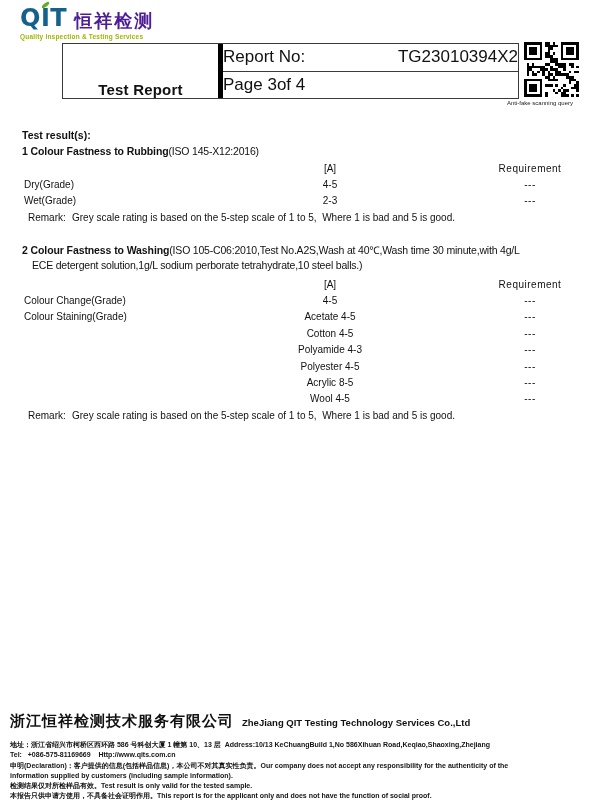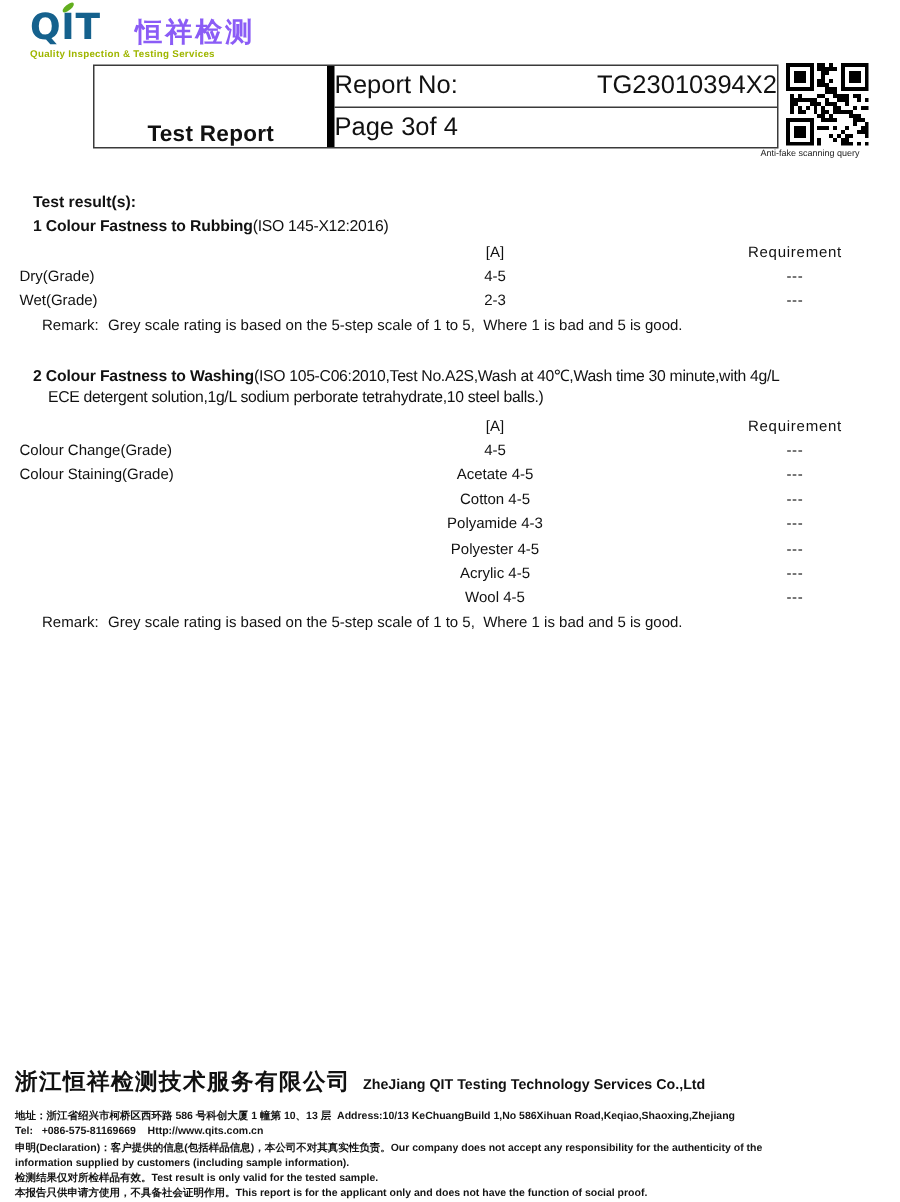--- a/index.html
+++ b/index.html
@@ -11,21 +11,21 @@
     position:relative;
     overflow:hidden;
   }
   
   .logo { position:absolute; left:20px; top:7px; }
   .logo-row { display:flex; align-items:flex-end; gap:7px; }
   .logo-qit { font-family:"DejaVu Sans", sans-serif; font-size:24px; font-weight:bold;
               color:#15618d; line-height:0.95; letter-spacing:0.5px; position:relative; }
   .logo-leaf { position:absolute; left:21px; top:-4px; width:9px; height:4px;
                background:#62ae1e; border-radius:70% 30% 70% 30%; transform:rotate(-28deg); }
-  .logo-cn { font-size:18px; font-weight:bold; color:#8b5cf6; line-height:1; letter-spacing:2px;margin-left:16px; }
+  .logo-cn { font-size:18px; font-weight:bold; color:#4c1d95; line-height:1; letter-spacing:2px; }
   .logo-tagline { font-size:6.5px; font-weight:bold; color:#9fb600; margin-top:3px; letter-spacing:0.2px; }
   
   .report-table { position:absolute; left:62px; top:43px; width:457px; height:56px;
                   border:1px solid #3a3a3a; display:flex; background:#fff; }
   .rt-left { width:160px; border-right:5px solid #000000; display:flex; align-items:flex-end; justify-content:center; }
   .rt-title { font-size:15px; font-weight:bold; letter-spacing:0.2px; }
   .rt-right { flex:1; display:flex; flex-direction:column; }
   .rt-cell { flex:1; display:flex; align-items:center; justify-content:space-between; font-size:17px; gap:6px; }
   .rt-cell.top { border-bottom:1px solid #3a3a3a; }
   
@@ -37,21 +37,21 @@
   .h-results { position:absolute; left:22px; top:129px; font-weight:bold; font-size:10.5px; }
   .sec-title { position:absolute; font-size:10.5px; white-space:nowrap; letter-spacing:-0.2px; }
   .sec-title b { letter-spacing:-0.1px; }
   .sec1-title { left:22px; top:145px; }
   .sec2-title1 { left:22px; top:243px; }
   .sec2-title2 { left:32px; top:259px; }
   .rows { position:absolute; left:0; width:600px; font-size:10px; }
   .rows-s1 { top:160px; }
   .rows-s2 { top:276px; }
   .row { height:16.4px; display:flex; align-items:center; }
-  .c-label { width:230px; padding-left:13px; white-space:nowrap; }
+  .c-label { width:230px; padding-left:24px; white-space:nowrap; }
   .c-val { width:200px; text-align:center; }
   .c-req { width:140px; margin-left:30px; text-align:center; letter-spacing:0.5px; }
   .remark { height:16.4px; display:flex; align-items:center; }
   .remark-label { width:72px; padding-left:28px; }
   .remark-text { white-space:pre-wrap; }
   
   .footer { position:absolute; left:10px; top:712px; width:584px; }
   .f-company { display:flex; align-items:baseline; gap:8px; white-space:nowrap; }
   .f-cn { font-size:15px; font-weight:bold; font-family:"DejaVu Serif", serif; letter-spacing:1px; }
   .f-en { font-size:9.5px; font-weight:bold; }
@@ -281,21 +281,21 @@
     <div class="c-val">Polyamide 4-3</div>
     <div class="c-req">---</div>
   </div>
   <div class="row">
     <div class="c-label"></div>
     <div class="c-val">Polyester 4-5</div>
     <div class="c-req">---</div>
   </div>
   <div class="row">
     <div class="c-label"></div>
-    <div class="c-val">Acrylic 4-5</div>
+    <div class="c-val">Acrylic 8-5</div>
     <div class="c-req">---</div>
   </div>
   <div class="row">
     <div class="c-label"></div>
     <div class="c-val">Wool 4-5</div>
     <div class="c-req">---</div>
   </div>
   <div class="remark">
     <div class="remark-label">Remark:</div>
     <div class="remark-text">Grey scale rating is based on the 5-step scale of 1 to 5,  Where 1 is bad and 5 is good.</div>

